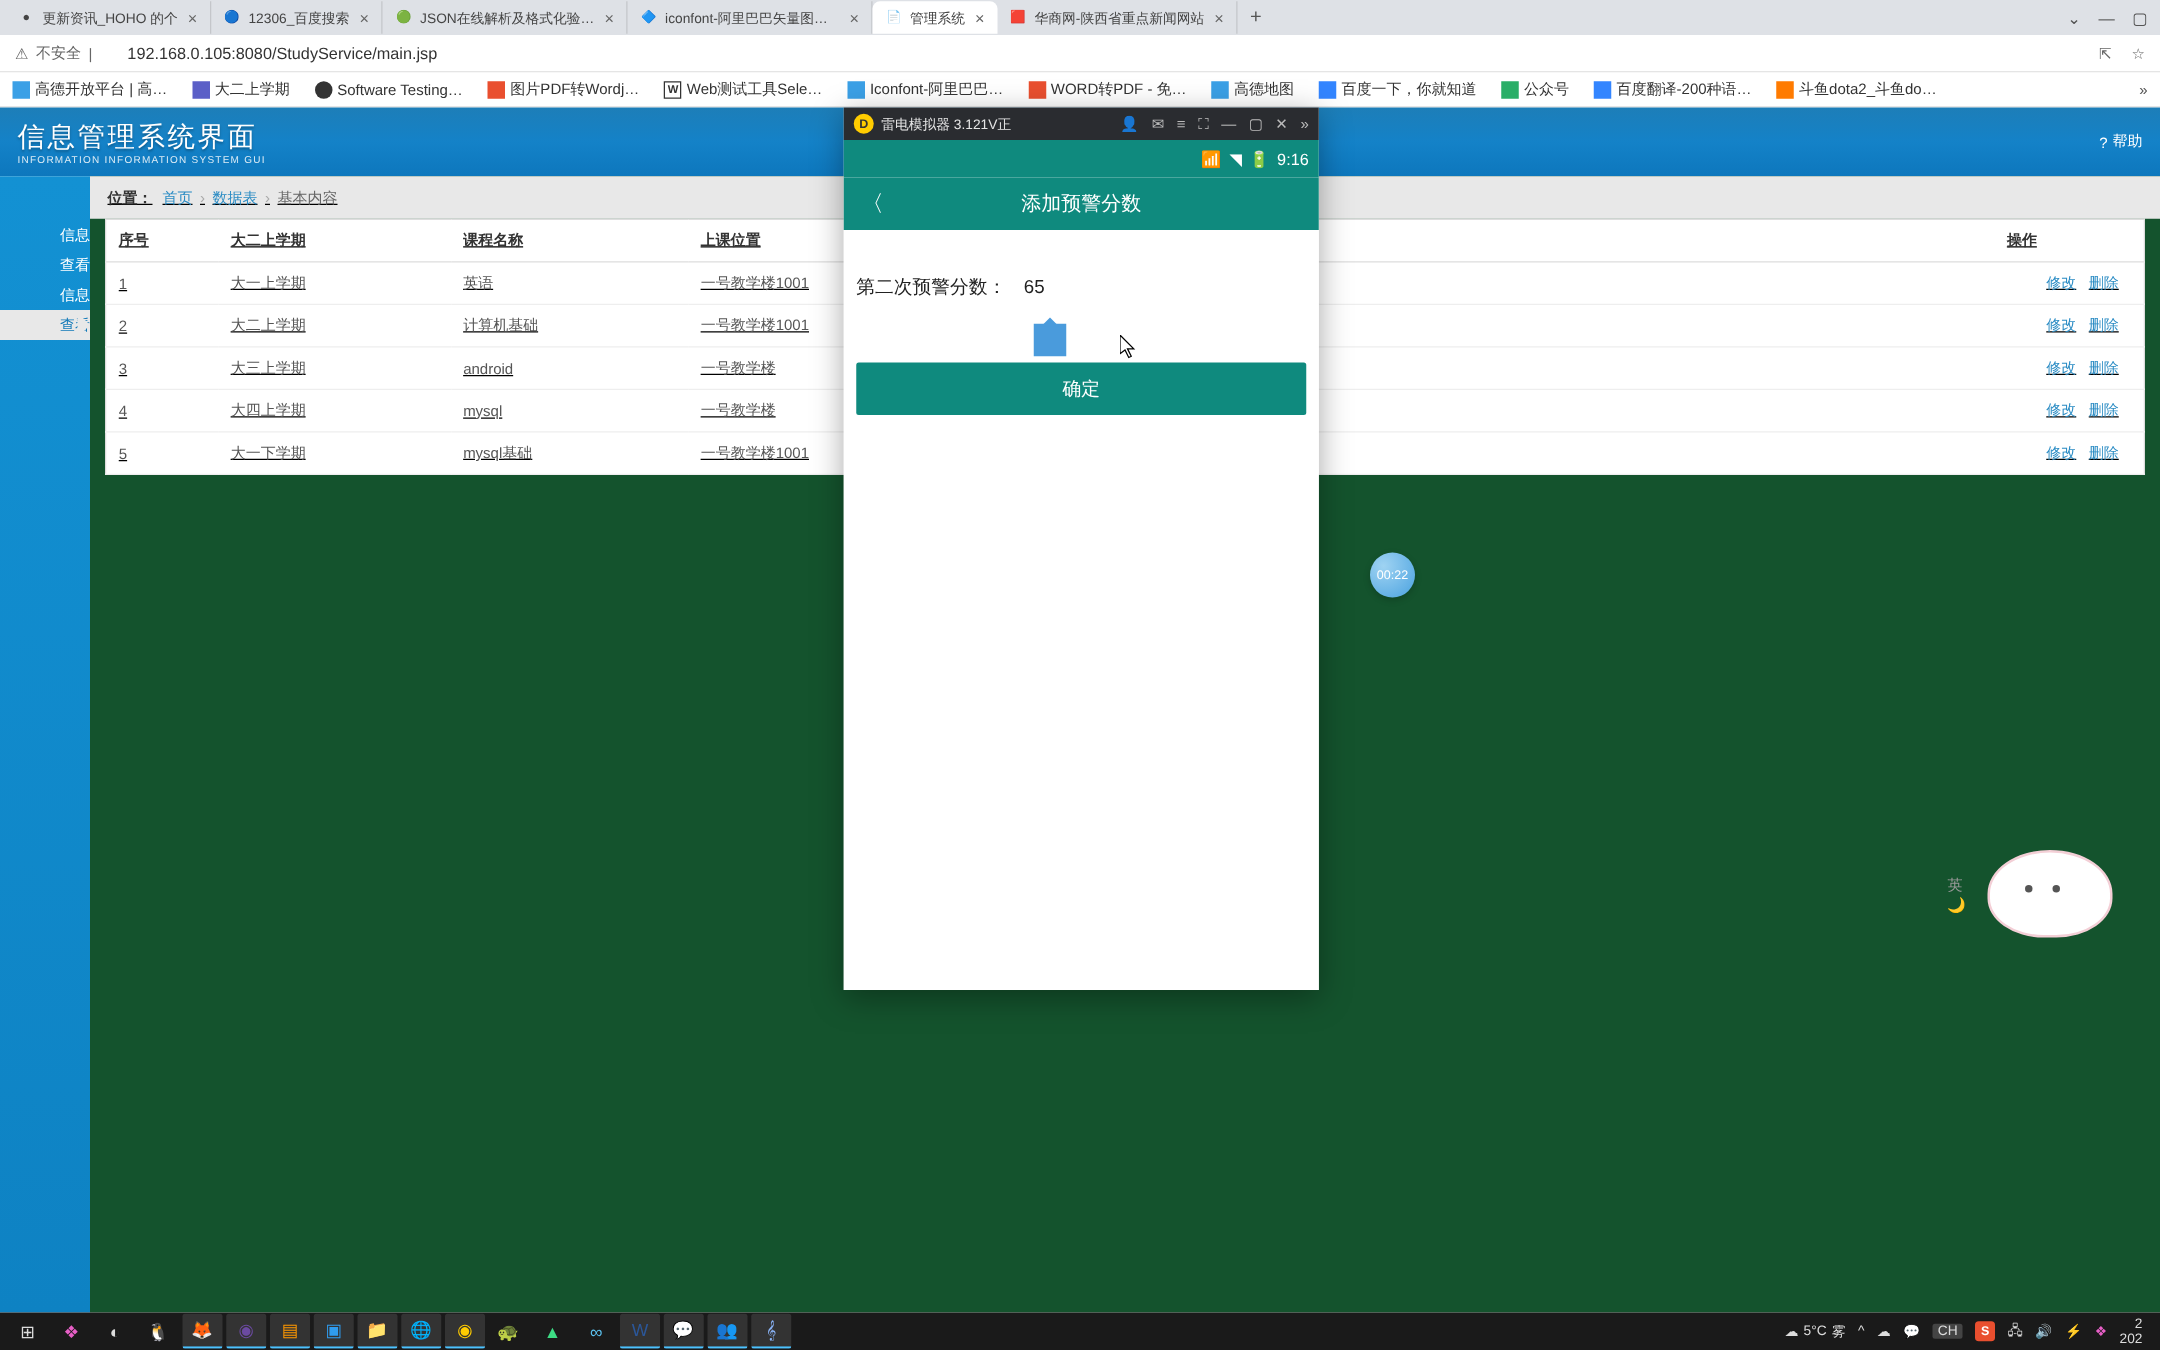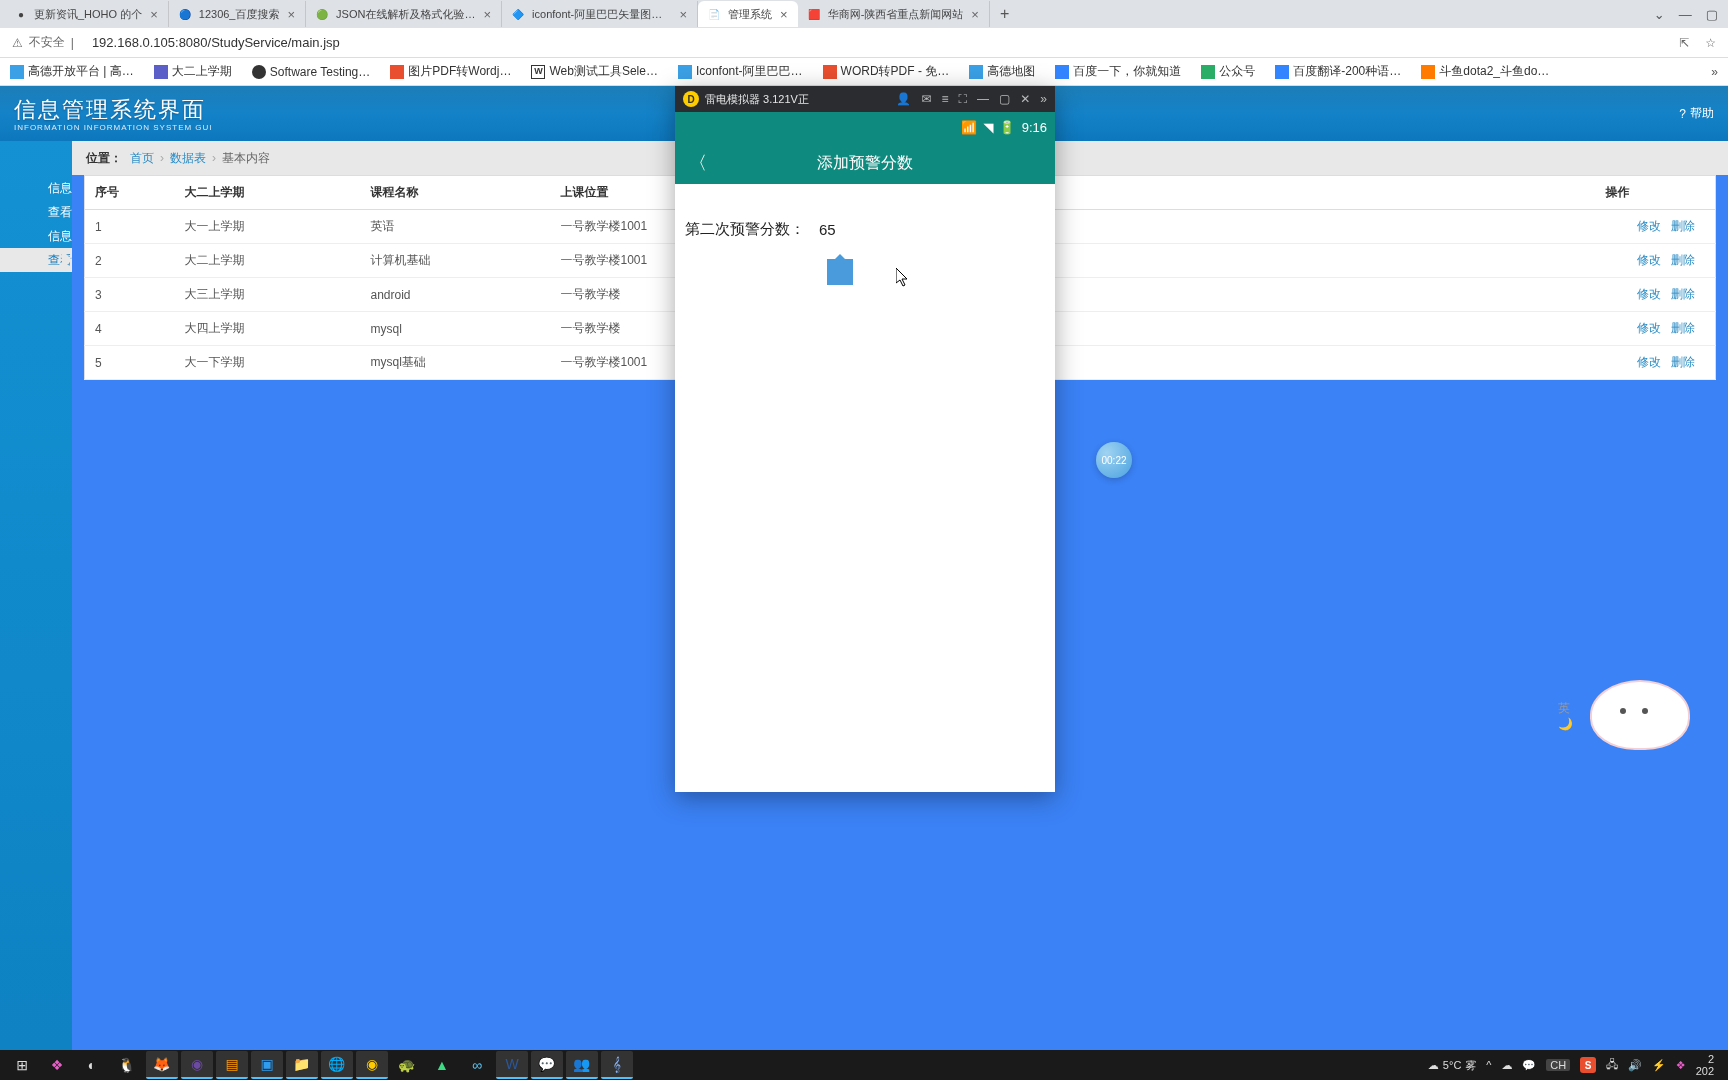--- a/index.html
+++ b/index.html
@@ -43,21 +43,21 @@
     .new-tab { padding: 0 10px; font-size: 16px; color: #555; cursor: pointer; }
     .window-controls {
       margin-left: auto; display: flex; gap: 14px; padding-right: 10px;
       color: #555; font-size: 13px;
     }
     .address-bar {
       height: 30px; background: #fff; border-bottom: 1px solid #ddd;
       display: flex; align-items: center; padding: 0 12px;
     }
     .insecure { display: flex; align-items: center; gap: 6px; color: #666; font-size: 12px; }
-    .url { margin-left: 12px; color: #333; font-size: 13px; }
+    .url { margin-left: 22px; color: #333; font-size: 13px; }
     .addr-actions { margin-left: auto; display: flex; gap: 16px; color: #666; }
     .bookmarks-bar {
       height: 28px; background: #fff; border-bottom: 1px solid #ddd;
       display: flex; align-items: center; padding: 0 10px; gap: 20px;
       font-size: 12px; color: #333;
     }
     .bookmark { display: flex; align-items: center; gap: 4px; cursor: pointer; white-space: nowrap; }
     .bm-icon { width: 14px; height: 14px; display: inline-block; }
     .bm-overflow { margin-left: auto; color: #555; cursor: pointer; }
 
@@ -88,21 +88,21 @@
       text-align: right; margin-bottom: 0; cursor: pointer;
     }
     .side-item.active {
       background: #e8e8e8; color: #1279b8; position: relative;
     }
     .side-item.active::after {
       content: ""; position: absolute; right: -10px; top: 2px;
       border: 10px solid transparent; border-left-color: #e8e8e8;
     }
     .main-area {
-      flex: 1; background: #3b82f6; padding: 0;
+      flex: 1; background: #14532d; padding: 0; text-decoration: underline;
     }
     .breadcrumb {
       height: 34px; display: flex; align-items: center;
       padding: 0 14px; font-size: 12px; color: #666;
       background: #e8e8e8;
     }
     .breadcrumb b { color: #333; margin-right: 8px; font-weight: 600; }
     .bc-link { color: #2b8cc4; cursor: pointer; }
     .bc-sep { color: #aaa; margin: 0 6px; }
 
@@ -444,20 +444,21 @@
   <div class="emu-app-bar">
     <span class="emu-back">〈</span>
     <span class="emu-app-title">添加预警分数</span>
   </div>
   <div class="emu-body">
     <div class="warn-row">
       <span class="warn-label">第二次预警分数：</span>
       <span class="warn-val">65</span>
     </div>
     <div class="text-selection"></div>
+    <div class="emu-confirm">确定</div>
   </div>
 </div>
 
 <svg class="cursor" width="16" height="20">
   <path d="M0 0 L0 15 L4 12 L7 18 L9 17 L6 11 L11 11 Z" fill="#fff" stroke="#000" stroke-width="1"></path>
 </svg>
 
 <div class="timer-badge">00:22</div>
 
 <div class="ime-badge">

